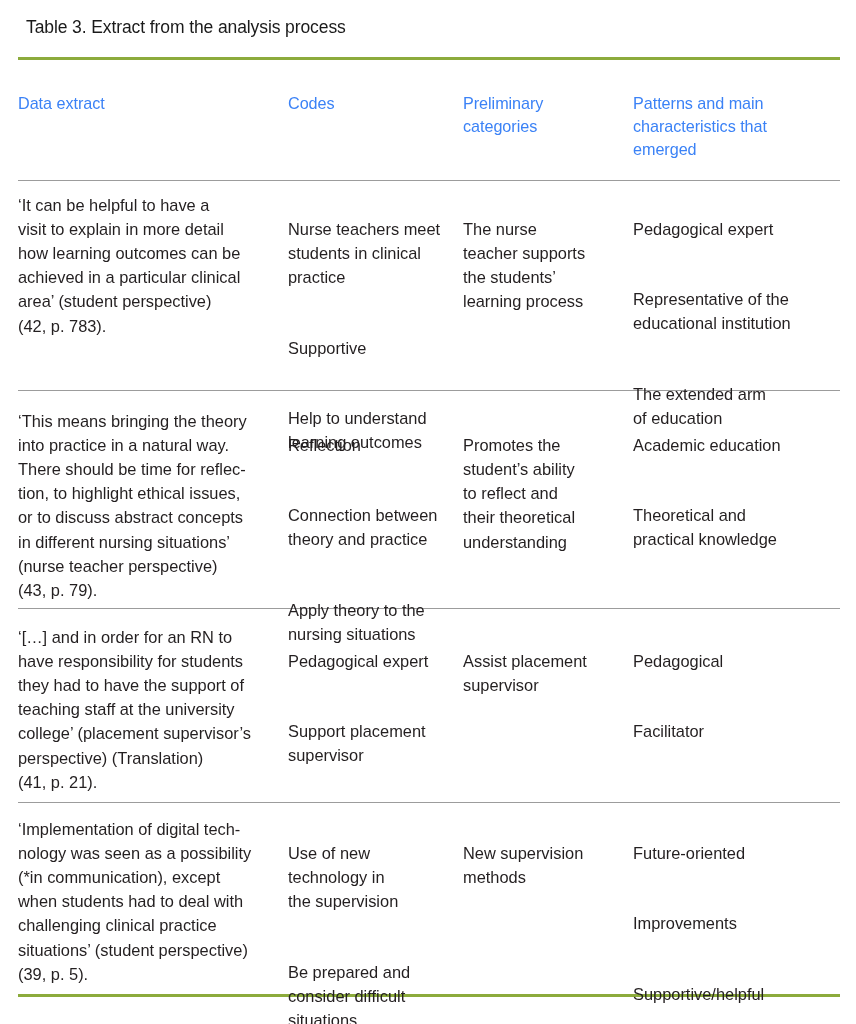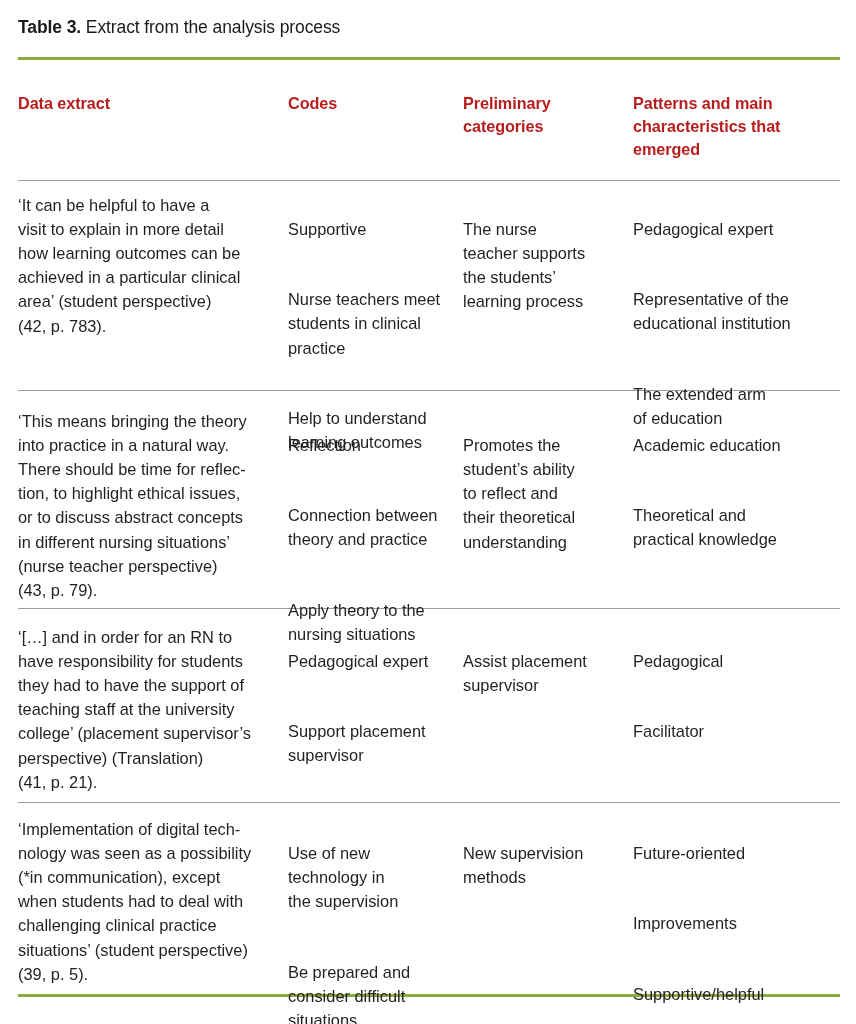--- a/index.html
+++ b/index.html
@@ -28,21 +28,22 @@
     position: absolute;
     left: 18px;
     top: 16px;
     width: 820px;
     font-size: 17.5px;
     line-height: 1.35;
     color: #1a1a1a;
     letter-spacing: -0.1px;
   }
   .caption .cap-label {
-    font-weight: bold;
+    font-weight: normal;
+    margin-left: 8px;
   }
   .caption .cap-text {
     font-weight: normal;
   }
 
   
   .rule {
     position: absolute;
     left: 18px;
     width: 822px;
@@ -91,24 +92,24 @@
 
   
   .col-0 { left: 0px;   width: 262px; }
   .col-1 { left: 270px; width: 182px; }
   .col-2 { left: 445px; width: 144px; }
   .col-3 { left: 615px; width: 207px; }
 
   
   .hdr-row { top: 92px; }
   .hdr-row .cell {
-    font-weight: bold;
+    font-weight: normal;
     font-size: 16.2px;
     line-height: 1.42;
-    color: #b91c1c;
+    color: #3b82f6;
     letter-spacing: -0.05px;
   }
 
   
   .row-1 { top: 193px; }
   .row-2 { top: 409px; }
   .row-3 { top: 625px; }
   .row-4 { top: 817px; }
 
   
@@ -148,24 +149,24 @@
     </div>
 
     <div class="row row-1">
       <div class="cell col-0 tight"> ‘It can be helpful to have a
 visit to explain in more detail
 how learning outcomes can be
 achieved in a particular clinical
 area’ (student perspective)
 (42, p. 783).</div>
       <div class="cell col-1">
-        <div class="blk">Supportive</div>
         <div class="blk">Nurse teachers meet
 students in clinical
 practice</div>
+        <div class="blk">Supportive</div>
         <div class="blk">Help to understand
 learning outcomes</div>
       </div>
       <div class="cell col-2">
         <div class="blk">The nurse
 teacher supports
 the students’
 learning process</div>
       </div>
       <div class="cell col-3">

